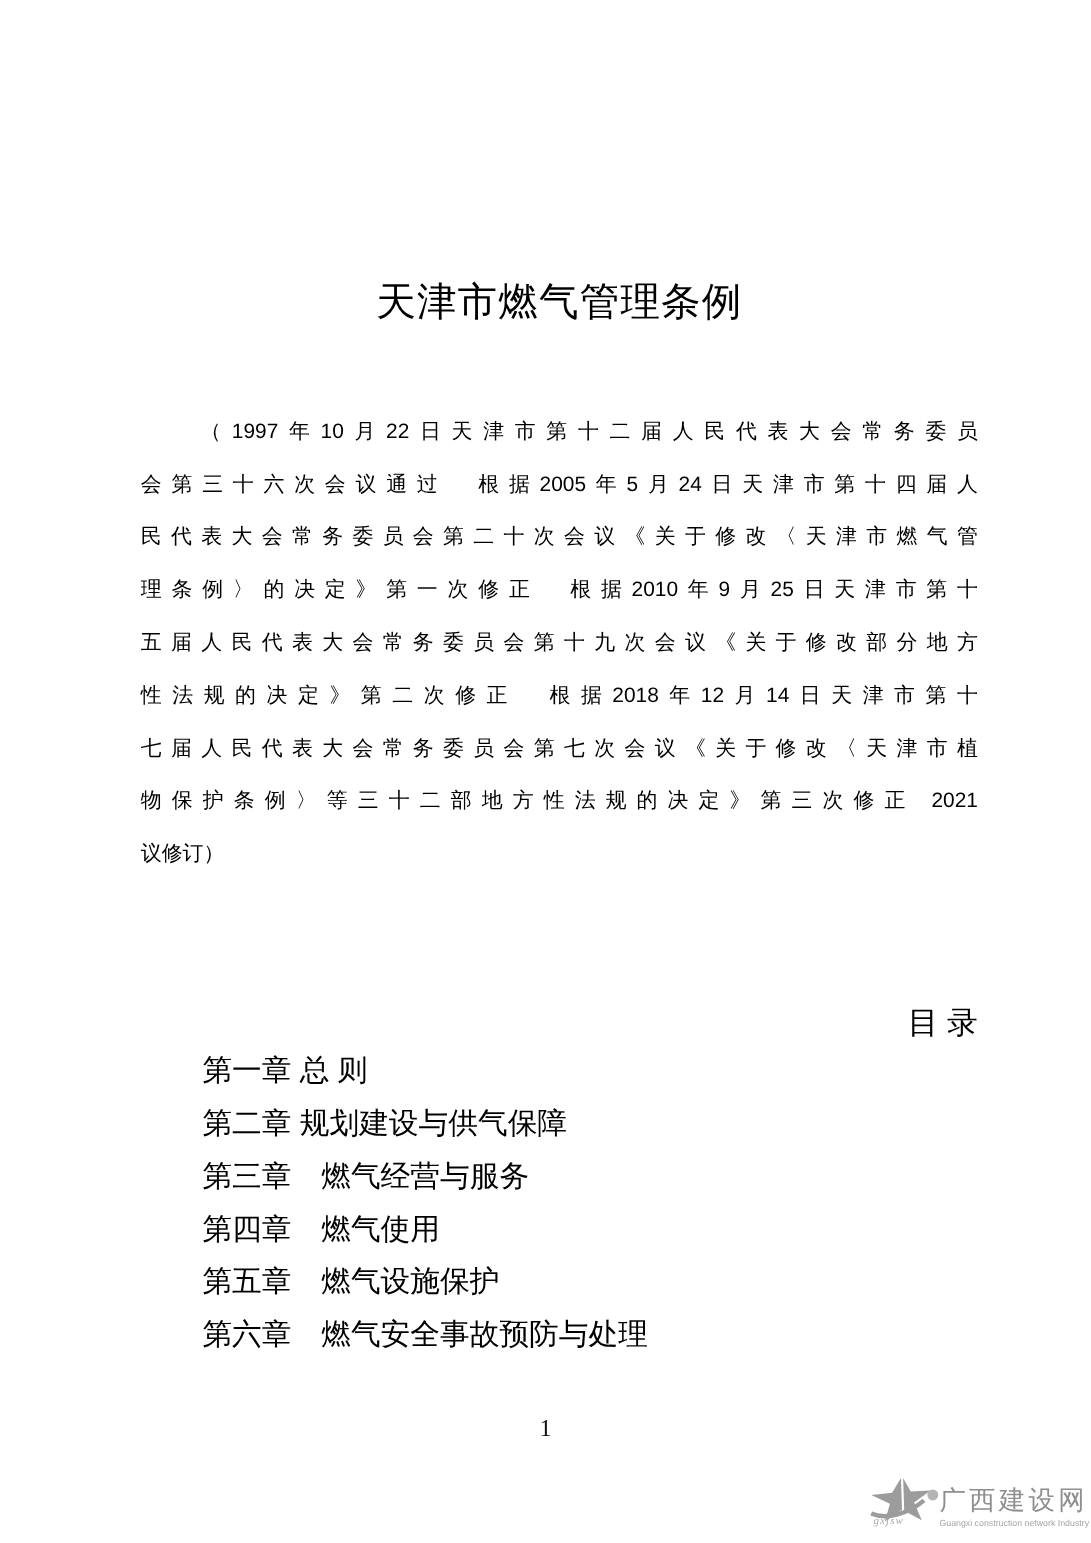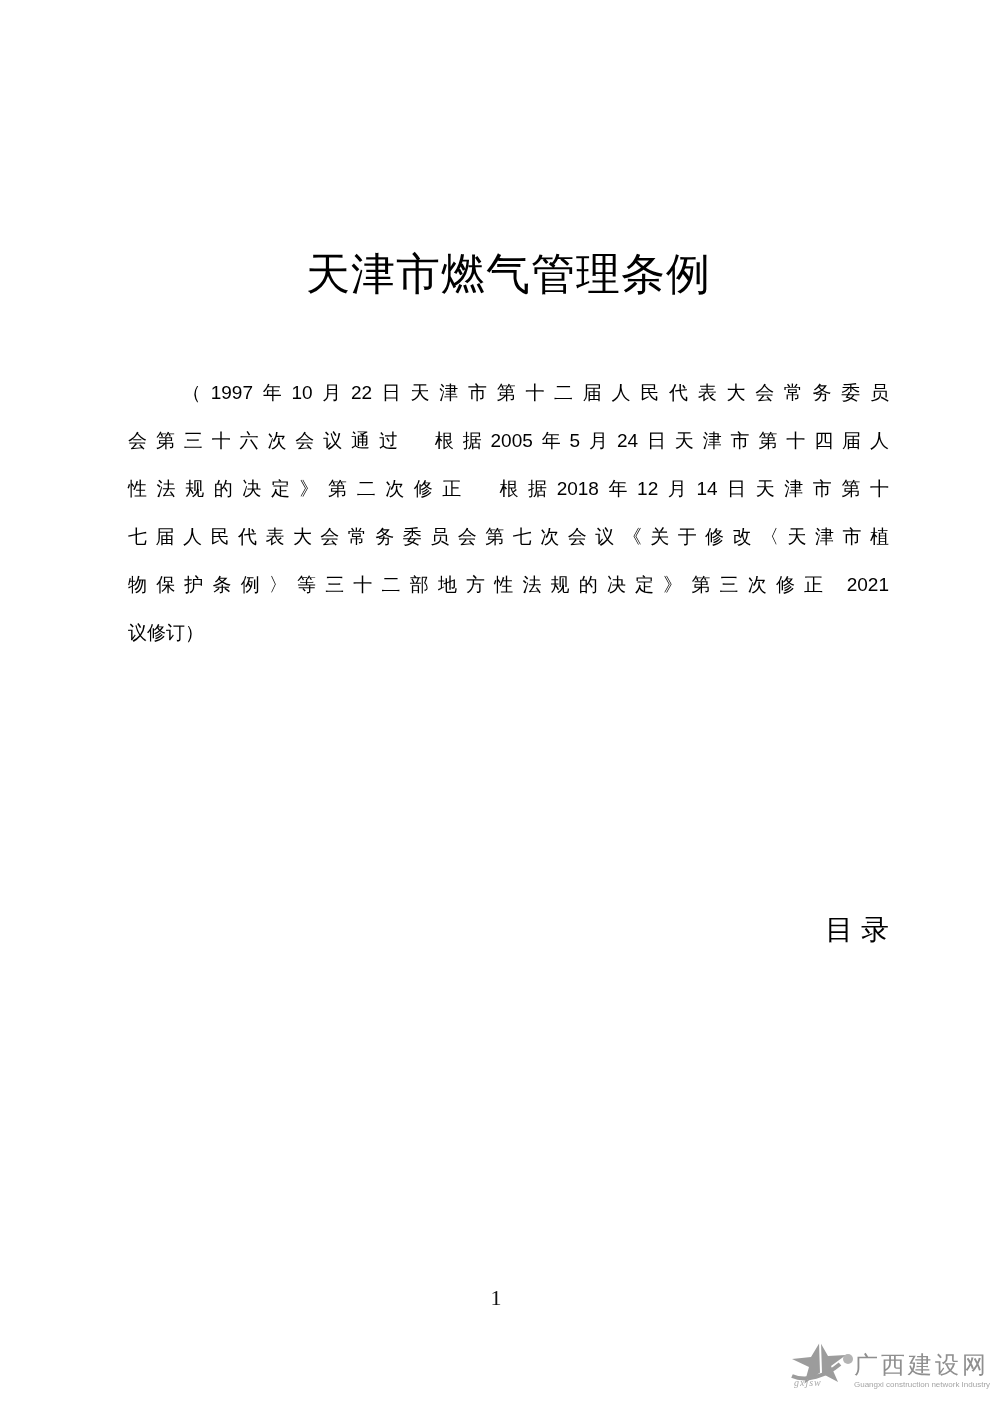--- a/index.html
+++ b/index.html
@@ -9,21 +9,21 @@
     margin:0 auto;
     background:#ffffff;
     overflow:hidden;
     font-family:"Liberation Sans","DejaVu Sans",sans-serif;
     color:#000000;
   }
   .doc-title {
     position:absolute;
     top:249px; left:128px; width:761px;
     margin:0;
-    font-size:44px; line-height:50px;
+    font-size:36px; line-height:50px;
     font-weight:500;
     letter-spacing:1px;
     text-align:center;
     white-space:nowrap;
   }
   .body-block {
     position:absolute;
     top:369px; left:128px; width:761px;
   }
   .bline {
@@ -99,28 +99,39 @@
 </head>
 <body>
 
 <div class="page">
 
   <h1 class="doc-title">天津市燃气管理条例</h1>
 
   <div class="body-block">
     <div class="bline first">（1997年10月22日天津市第十二届人民代表大会常务委员</div>
     <div class="bline">会第三十六次会议通过　根据2005年5月24日天津市第十四届人</div>
+    <div class="bline">民代表大会常务委员会第二十次会议《关于修改〈天津市燃气管</div>
+    <div class="bline">理条例〉的决定》第一次修正　根据2010年9月25日天津市第十</div>
+    <div class="bline">五届人民代表大会常务委员会第十九次会议《关于修改部分地方</div>
     <div class="bline">性法规的决定》第二次修正　根据2018年12月14日天津市第十</div>
     <div class="bline">七届人民代表大会常务委员会第七次会议《关于修改〈天津市植</div>
     <div class="bline">物保护条例〉等三十二部地方性法规的决定》第三次修正 2021</div>
     <div class="bline last">议修订）</div>
   </div>
 
   <div class="toc-heading">目 录</div>
 
+  <div class="toc-list">
+    <div class="toc-item">第一章 总 则</div>
+    <div class="toc-item">第二章 规划建设与供气保障</div>
+    <div class="toc-item">第三章　燃气经营与服务</div>
+    <div class="toc-item">第四章　燃气使用</div>
+    <div class="toc-item">第五章　燃气设施保护</div>
+    <div class="toc-item">第六章　燃气安全事故预防与处理</div>
+  </div>
 
   <div class="page-number">1</div>
 
   <div class="watermark">
     <svg class="wm-star" viewBox="0 0 82 50" xmlns="http://www.w3.org/2000/svg">
       <polygon points="38,0 46,14 64,13 49,24 56,40 39,31 22,43 27,25 10,17 29,15" fill="#9c9c9c"></polygon>
       <path d="M38,0 L39,31 L22,43" fill="none" stroke="#ffffff" stroke-width="2"></path>
       <path d="M10,34 C24,40 44,34 58,22" fill="none" stroke="#9c9c9c" stroke-width="4"></path>
       <circle cx="66" cy="17" r="5" fill="#b4b4b4"></circle>
     </svg>

